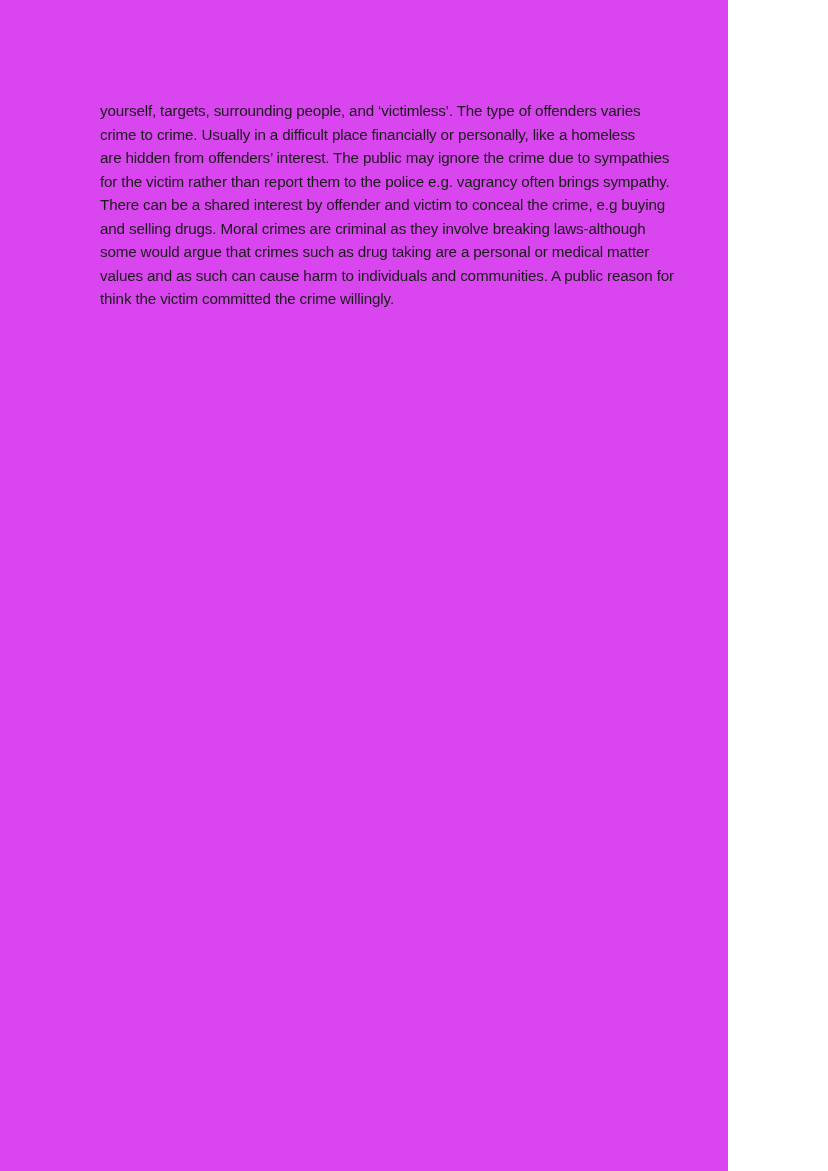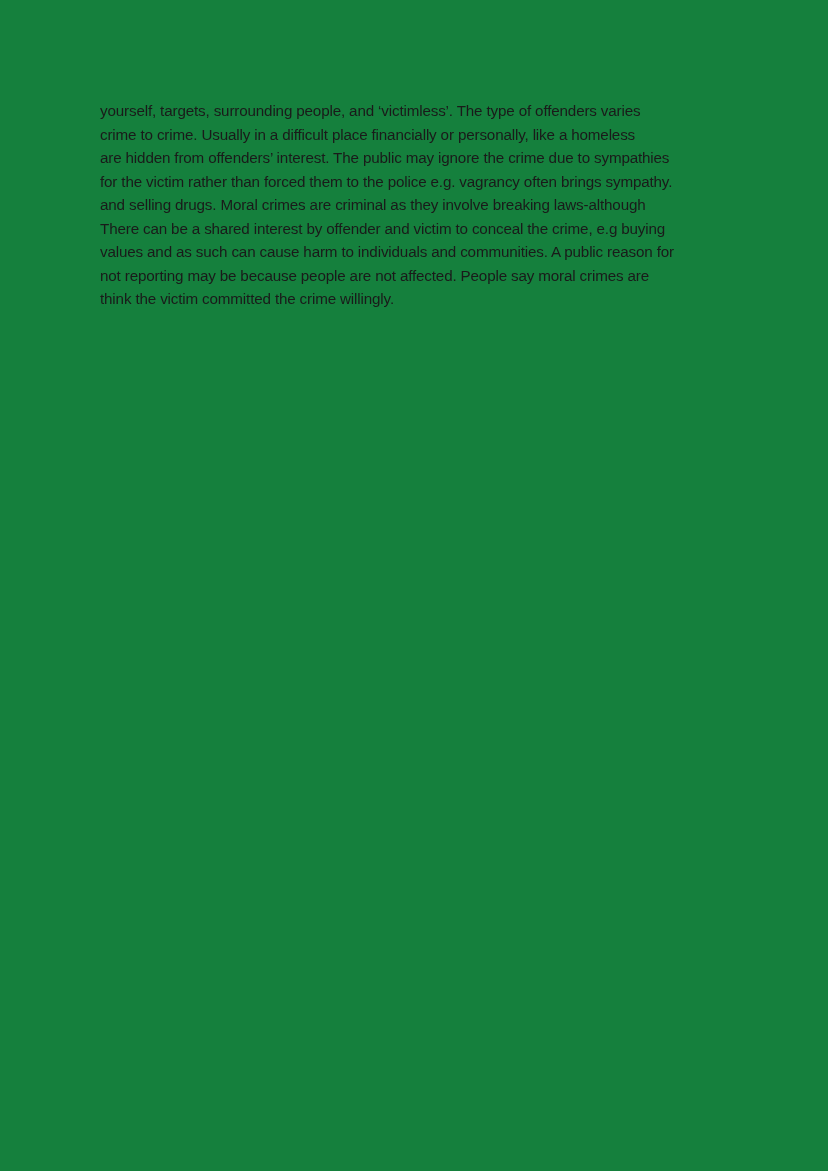--- a/index.html
+++ b/index.html
@@ -10,23 +10,23 @@
     body {
       width: 828px;
       height: 1171px;
       position: relative;
       overflow: hidden;
     }
     .page {
       position: absolute;
       left: 0;
       top: 0;
-      width: 828px;
+      width: 728px;
       height: 1171px;
-      background: #15803d;
+      background: #d946ef;
     }
     .text-block {
       position: absolute;
       left: 100px;
       top: 99px;
       width: 640px;
       font-family: "Liberation Sans", sans-serif;
       font-size: 15.2px;
       line-height: 23.5px;
       color: #1a1a1a;
@@ -39,20 +39,20 @@
     }
   </style>
 </head>
 <body>
 
 <div class="page">
   <div class="text-block">
     <span class="line">yourself, targets, surrounding people, and ‘victimless’. The type of offenders varies</span>
     <span class="line">crime to crime. Usually in a difficult place financially or personally, like a homeless</span>
     <span class="line">are hidden from offenders’ interest. The public may ignore the crime due to sympathies</span>
-    <span class="line">for the victim rather than forced them to the police e.g. vagrancy often brings sympathy.</span>
+    <span class="line">for the victim rather than report them to the police e.g. vagrancy often brings sympathy.</span>
+    <span class="line">There can be a shared interest by offender and victim to conceal the crime, e.g buying</span>
     <span class="line">and selling drugs. Moral crimes are criminal as they involve breaking laws-although</span>
-    <span class="line">There can be a shared interest by offender and victim to conceal the crime, e.g buying</span>
+    <span class="line">some would argue that crimes such as drug taking are a personal or medical matter</span>
     <span class="line">values and as such can cause harm to individuals and communities. A public reason for</span>
-    <span class="line">not reporting may be because people are not affected. People say moral crimes are</span>
     <span class="line">think the victim committed the crime willingly.</span>
   </div>
 </div>
 
 </body></html>

